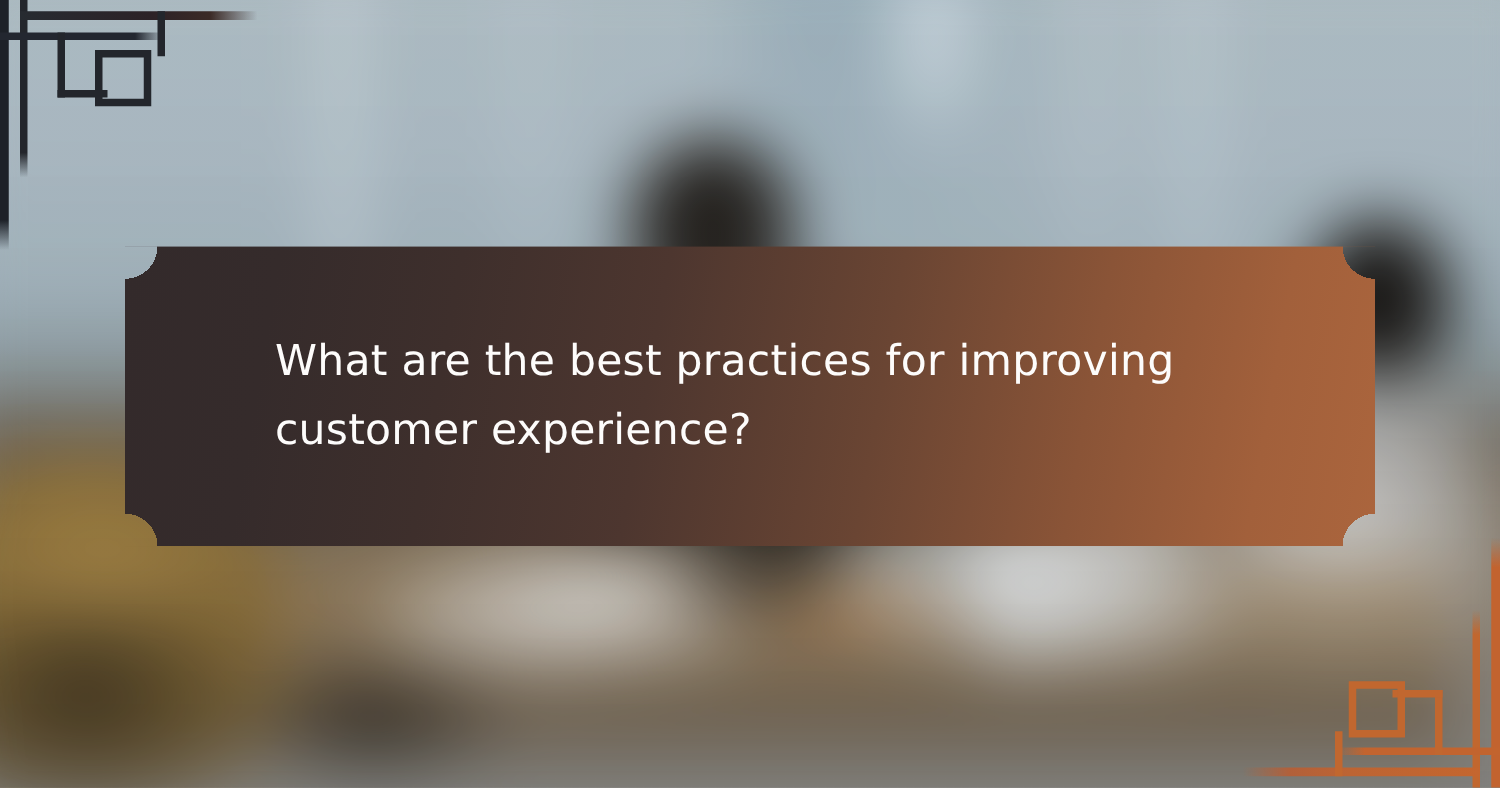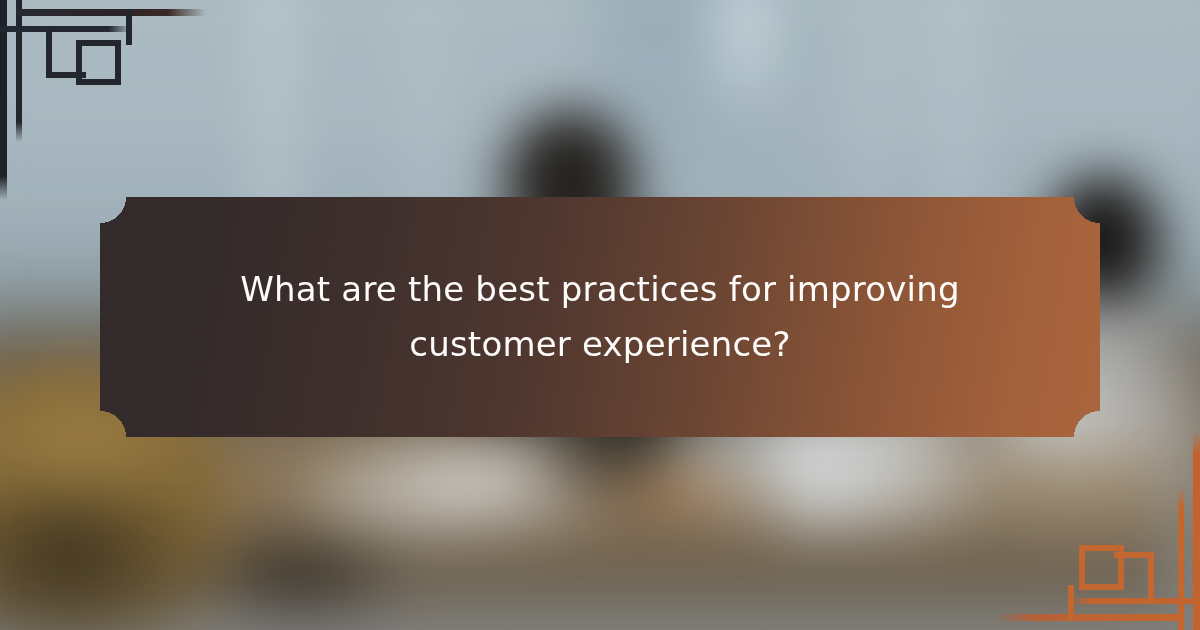--- a/index.html
+++ b/index.html
@@ -240,21 +240,20 @@
       radial-gradient(circle 26px at 100% 100%, transparent 0 26px, #000 26px);
     mask-composite: intersect;
     display: flex;
     align-items: center;
     justify-content: center;
   }
 
   .banner-title {
     width: 760px;
     margin: 0;
-    text-align: center;
     color: #fdfcfb;
     font-size: 34px;
     font-weight: 400;
     line-height: 1.62;
     letter-spacing: .2px;
     font-family: "DejaVu Sans", "Liberation Sans", sans-serif;
   }
 </style>
 </head>
 <body>

